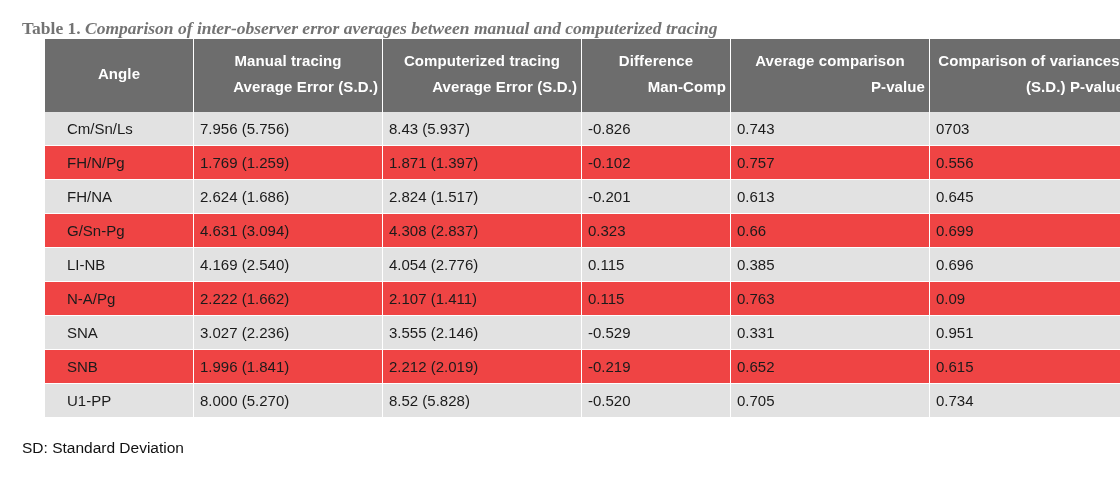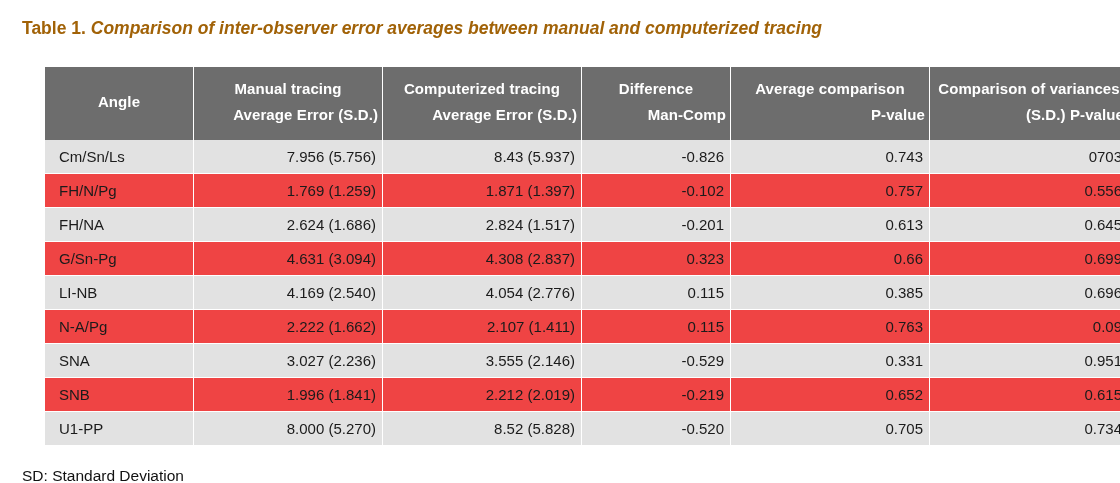--- a/index.html
+++ b/index.html
@@ -16,24 +16,24 @@
     overflow: hidden;
   }
   .page {
     position: relative;
     width: 1120px;
     height: 483px;
     box-sizing: border-box;
     padding: 18px 20px 0 20px;
   }
   .caption {
-    font-family: Liberation Sans, sans-serif;
+    font-family: Liberation Serif, serif;
     font-size: 17.5px;
-    color: #a16207;
-    margin: 0 0 28px 2px;
+    color: #737373;
+    margin: 0 0 0 2px;
     white-space: nowrap;
   }
   .caption .cap-label {
     font-weight: bold;
     font-style: normal;
   }
   .caption .cap-text {
     font-style: italic;
     font-weight: bold;
   }
@@ -65,31 +65,31 @@
     display: block;
   }
   table.data thead th .hl2 {
     display: block;
     text-align: right;
   }
   table.data tbody td {
     font-size: 15px;
     color: #1b1b1b;
     padding: 8px 6px;
-    text-align: right;
+    text-align: left;
     border-right: 1px solid #ffffff;
     border-bottom: 1px solid #ffffff;
     white-space: nowrap;
   }
   table.data tbody td:last-child {
     border-right: none;
   }
   table.data tbody td.first-col {
     text-align: left;
-    padding-left: 14px;
+    padding-left: 22px;
   }
   table.data tbody tr.odd td {
     background: #e2e2e2;
   }
   table.data tbody tr.even td {
     background: #ef4444;
   }
   table.data tbody tr:last-child td {
     border-bottom: none;
   }

